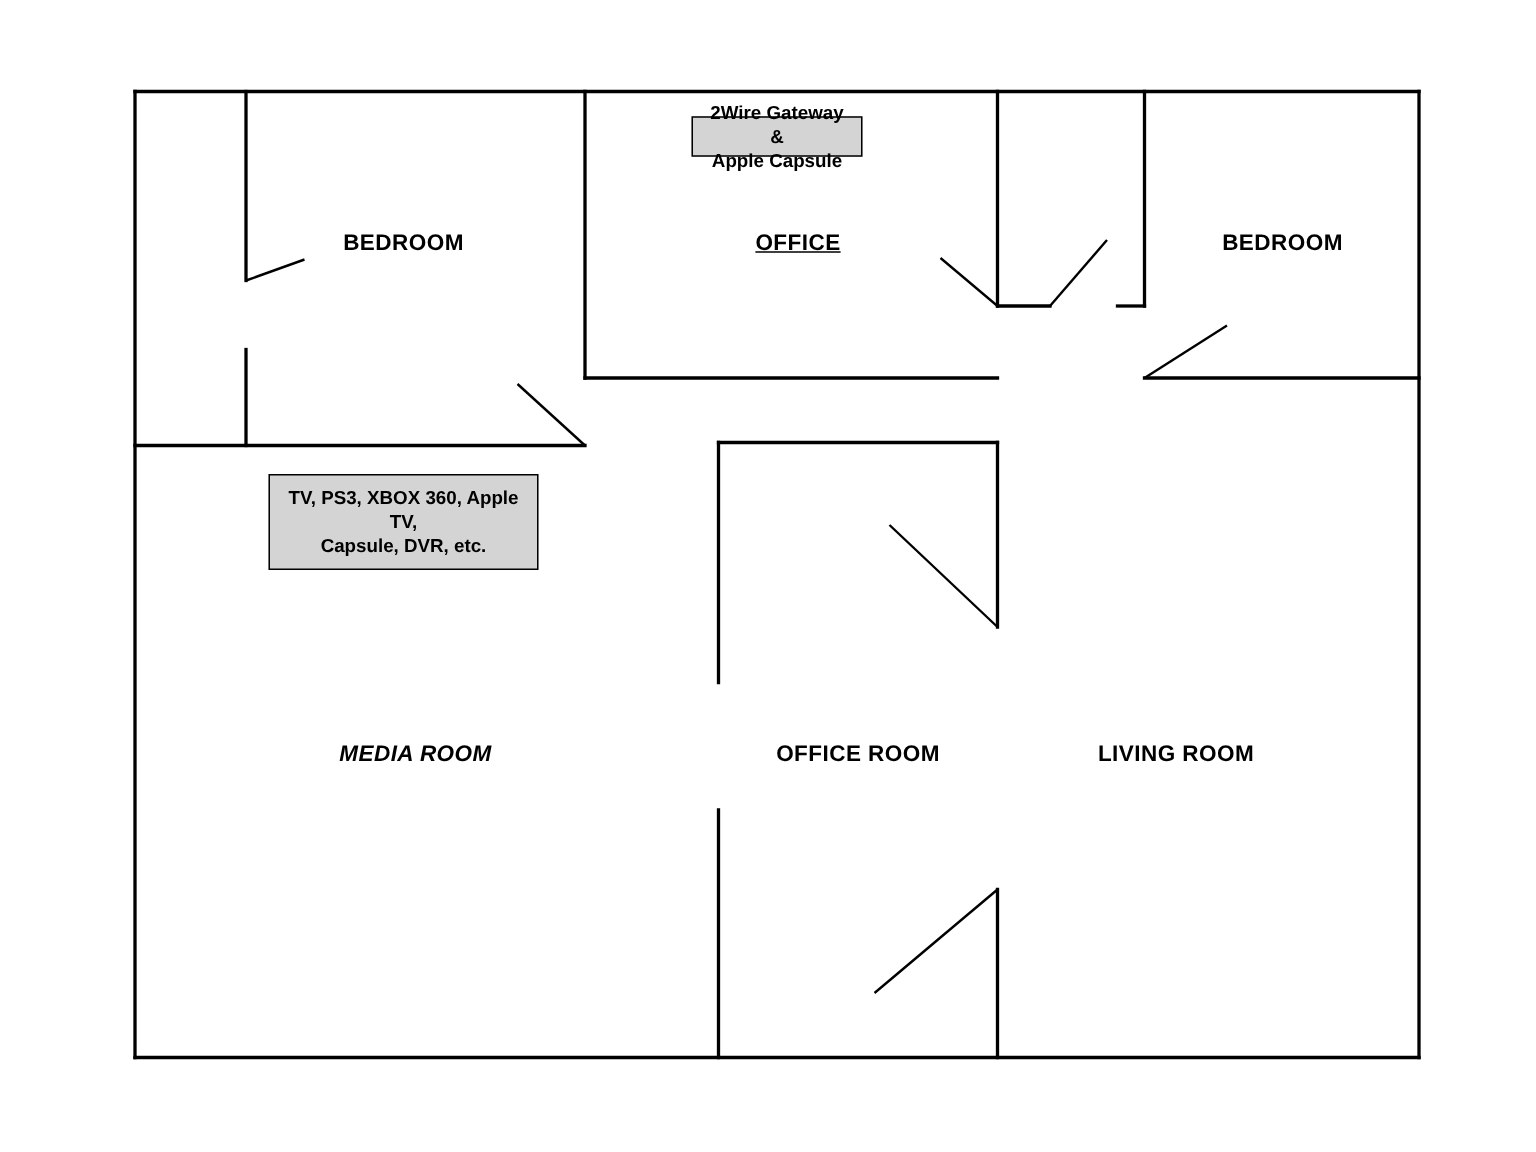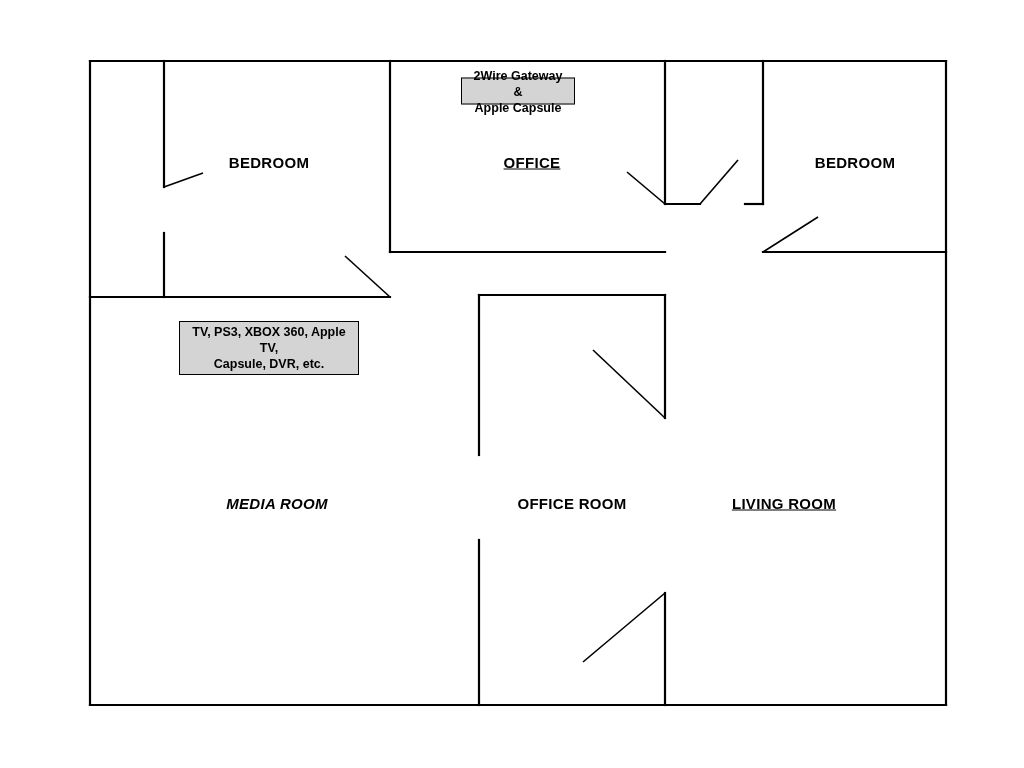--- a/index.html
+++ b/index.html
@@ -97,30 +97,30 @@
         <line x1="583" y1="662" x2="665" y2="593"></line>
       </g>
   </svg>
 
   <div id="room-labels">
       <div class="room-label" style="left: 269px; top: 162px;">BEDROOM</div>
       <div class="room-label" style="left: 532px; top: 162px; text-decoration: underline;">OFFICE</div>
       <div class="room-label" style="left: 855px; top: 162px;">BEDROOM</div>
       <div class="room-label" style="left: 277px; top: 503px; font-style: italic;">MEDIA ROOM</div>
       <div class="room-label" style="left: 572px; top: 503px;">OFFICE ROOM</div>
-      <div class="room-label" style="left: 784px; top: 503px; text-decoration: underline;">LIVING ROOM</div>
+      <div class="room-label" style="left: 784px; top: 503px;">LIVING ROOM</div>
     </div>
   <div id="equipment-layer">
       <div class="equip-box" style="left: 489px; top: 91px; width: 114px; height: 27px; margin-left: 29px;">
         <div>
           <span>2Wire Gateway &amp;</span>
           <span>Apple Capsule</span>
         </div>
       </div>
-      <div class="equip-box" style="left: 269px; top: 348px; width: 180px; height: 54px;">
+      <div class="equip-box" style="left: 269px; top: 348px; width: 180px; height: 64px;">
         <div>
           <span>TV, PS3, XBOX 360, Apple TV,</span>
           <span>Capsule, DVR, etc.</span>
         </div>
       </div>
     </div>
 
 </div>
 
 </body></html>

